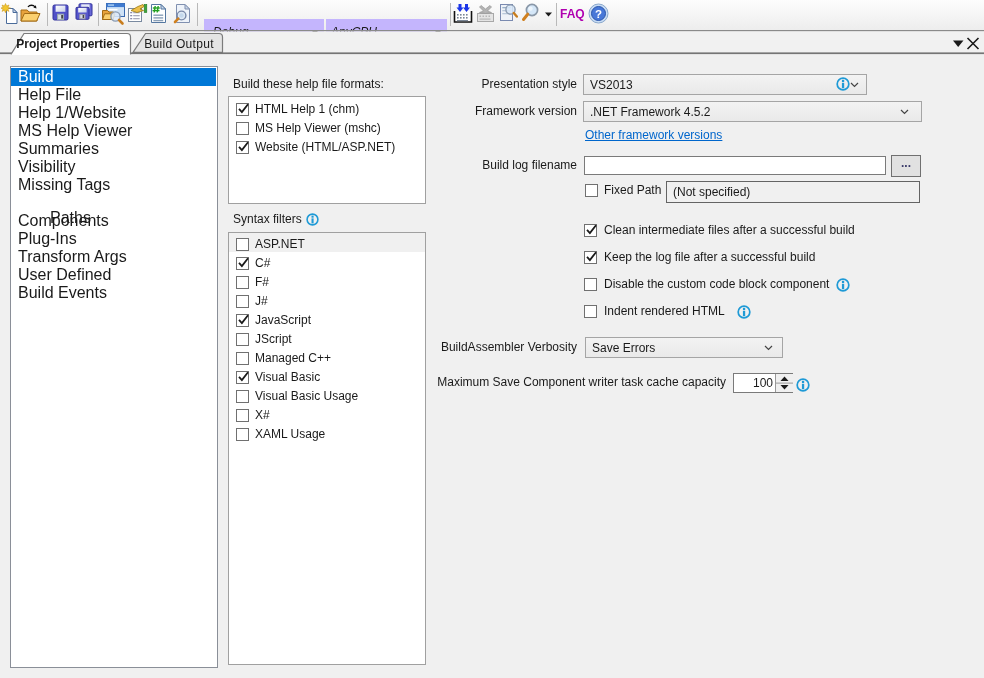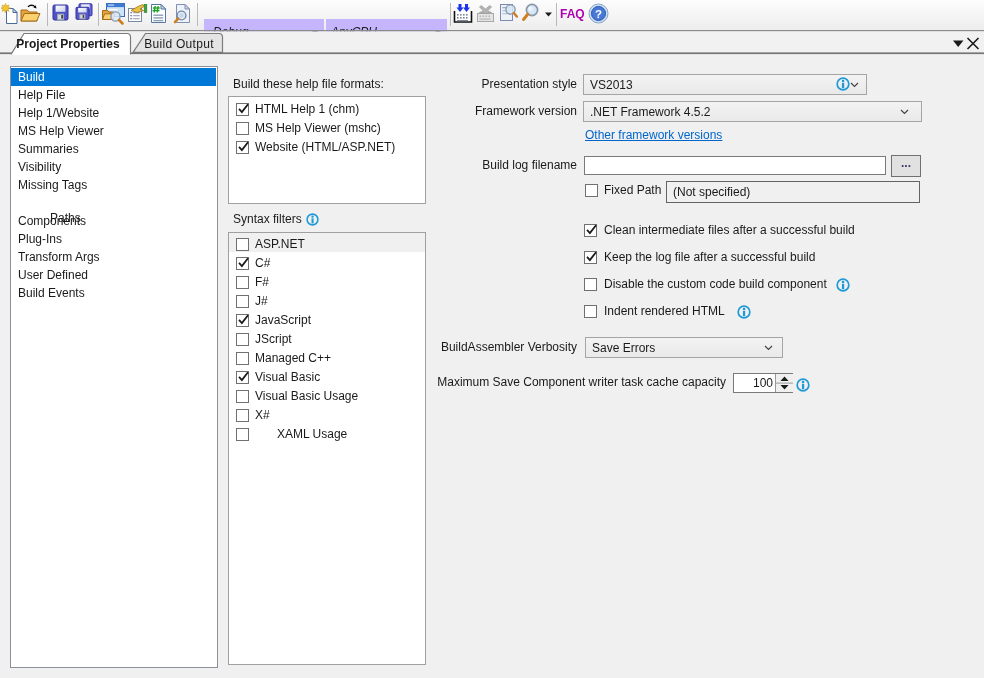--- a/index.html
+++ b/index.html
@@ -9,21 +9,21 @@
   .abs{position:absolute;}
   .toolbar{left:0;top:0;width:984px;height:30px;
            background:linear-gradient(#fdfdfd,#ededed);}
   .tsep{width:1px;background:#b9b9b9;top:3px;height:23px;}
   .tcombo{top:19px;height:25px;background:#c4b5fd;font-style:italic;}
   .tcombo .txt{position:absolute;left:9px;top:6px;font-size:12px;color:#1a1a1a;}
   .darr{width:0;height:0;border-left:4px solid transparent;border-right:4px solid transparent;
         border-top:4px solid #1a1a1a;}
   .lb{background:#fff;border:1px solid #8a8f98;}
   .lrow{position:absolute;left:0;width:198px;height:18px;line-height:18px;
-        padding-left:7px;font-size:12px;color:#1a1a1a;white-space:nowrap;}
+        padding-left:7px;font-size:16px;color:#1a1a1a;white-space:nowrap;}
   .sel{background:#0078d7;color:#fff;}
   .cb{position:absolute;width:11px;height:11px;border:1px solid #707070;background:#fff;}
   .clabel{position:absolute;line-height:13px;white-space:nowrap;}
   .combo{position:absolute;background:linear-gradient(#f3f3f3,#e9e9e9);
          border:1px solid #a5a5a5;}
   .combo .ctxt{position:absolute;left:6px;top:3px;font-size:12px;white-space:nowrap;}
   .rlabel{position:absolute;text-align:right;line-height:13px;white-space:nowrap;}
   .chev{position:absolute;}
   svg{display:block;}
 </style>
@@ -257,21 +257,21 @@
 <div class="abs cb" style="left:236px;top:371px;"></div>
 <svg class="abs" style="left:236px;top:370px;" width="14" height="14" viewBox="0 0 14 14">
     <path d="M3 6.8 L5.9 10 L12 2.2" fill="none" stroke="#1a1a1a" stroke-width="1.8"></path>
   </svg>
 <div class="abs clabel" style="left:255px;top:371px;">Visual Basic</div>
 <div class="abs cb" style="left:236px;top:390px;"></div>
 <div class="abs clabel" style="left:255px;top:390px;">Visual Basic Usage</div>
 <div class="abs cb" style="left:236px;top:409px;"></div>
 <div class="abs clabel" style="left:255px;top:409px;">X#</div>
 <div class="abs cb" style="left:236px;top:428px;"></div>
-<div class="abs clabel" style="left:255px;top:428px;margin-left:22px;">XAML Usage</div>
+<div class="abs clabel" style="left:255px;top:428px;">XAML Usage</div>
 
 <div class="abs rlabel" style="right:407px;top:78px;">Presentation style</div>
 <div class="abs combo" style="left:583px;top:74px;width:246px;height:19px;padding-left:36px;">
   <div class="ctxt">VS2013</div>
   <svg class="chev" style="right:7px;top:7px;" width="9" height="6" viewBox="0 0 9 6">
       <path d="M1 1 L4.5 4.5 L8 1" fill="none" stroke="#444" stroke-width="1.2"></path>
     </svg>
 </div>
 <svg class="abs" style="left:836px;top:77px;" width="14" height="14" viewBox="0 0 13 13">
   <circle cx="6.5" cy="6.5" r="5.4" fill="none" stroke="#1f9ad6" stroke-width="1.6"></circle>
@@ -301,21 +301,21 @@
 <svg class="abs" style="left:584px;top:223px;" width="14" height="14" viewBox="0 0 14 14">
     <path d="M3 6.8 L5.9 10 L12 2.2" fill="none" stroke="#1a1a1a" stroke-width="1.8"></path>
   </svg>
 <div class="abs clabel" style="left:604px;top:224px;">Clean intermediate files after a successful build</div>
 <div class="abs cb" style="left:584px;top:251px;"></div>
 <svg class="abs" style="left:584px;top:250px;" width="14" height="14" viewBox="0 0 14 14">
     <path d="M3 6.8 L5.9 10 L12 2.2" fill="none" stroke="#1a1a1a" stroke-width="1.8"></path>
   </svg>
 <div class="abs clabel" style="left:604px;top:251px;">Keep the log file after a successful build</div>
 <div class="abs cb" style="left:584px;top:278px;"></div>
-<div class="abs clabel" style="left:604px;top:278px;">Disable the custom code build component</div>
+<div class="abs clabel" style="left:604px;top:278px;">Disable the custom code block component</div>
 <svg class="abs" style="left:836px;top:278px;" width="14" height="14" viewBox="0 0 13 13">
   <circle cx="6.5" cy="6.5" r="5.4" fill="none" stroke="#1f9ad6" stroke-width="1.6"></circle>
   <rect x="5.5" y="2.6" width="2.1" height="2.1" fill="#1f9ad6"></rect>
   <rect x="5.5" y="5.4" width="2.1" height="5" fill="#1f9ad6"></rect>
 </svg>
 <div class="abs cb" style="left:584px;top:305px;"></div>
 <div class="abs clabel" style="left:604px;top:305px;">Indent rendered HTML</div>
 <svg class="abs" style="left:737px;top:305px;" width="14" height="14" viewBox="0 0 13 13">
   <circle cx="6.5" cy="6.5" r="5.4" fill="none" stroke="#1f9ad6" stroke-width="1.6"></circle>
   <rect x="5.5" y="2.6" width="2.1" height="2.1" fill="#1f9ad6"></rect>

